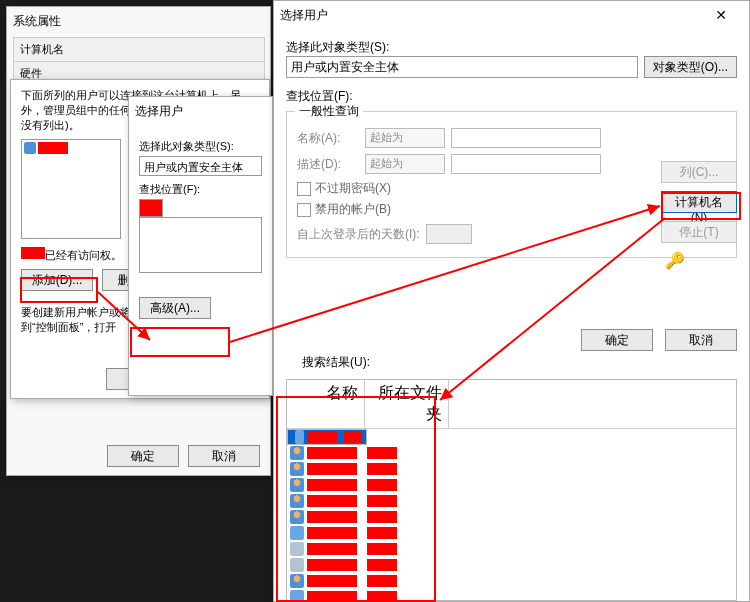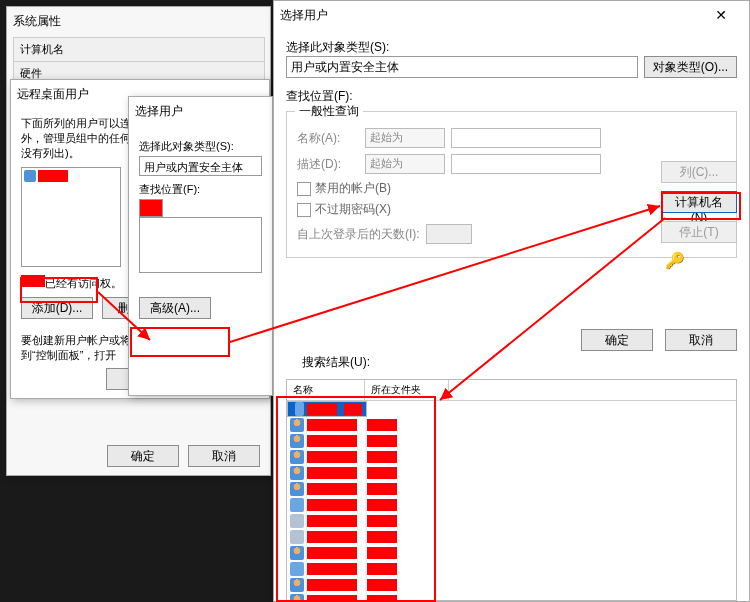--- a/index.html
+++ b/index.html
@@ -157,21 +157,21 @@
   }
   #seluser2 .results-label { position:absolute; left:28px; bottom:230px;text-align:center; }
   #seluser2 .results {
     position:absolute; left:12px; right:12px; bottom:0; height:222px;
     border:1px solid #bbb; background:#fff; overflow:hidden;
   }
   #seluser2 .results .hdr {
     display:flex; border-bottom:1px solid #ccc; background:#fff;
   }
   #seluser2 .results .hdr .col {
-    padding:3px 6px; border-right:1px solid #ccc; font-size:10px;
+    padding:3px 6px; border-right:1px solid #ccc; font-size:16px;text-align:right;
   }
   #seluser2 .results .hdr .col:nth-child(1){ width:78px; }
   #seluser2 .results .hdr .col:nth-child(2){ width:84px; }
   #seluser2 .results .rows .r {
     display:flex; align-items:center; height:16px;
   }
   #seluser2 .results .rows .r.sel { background:#0a63c9; }
   #seluser2 .results .rows .ic {
     width:14px; height:14px; margin:0 3px;
     display:inline-block;
@@ -243,23 +243,20 @@
   <div class="pane">
     <div style="color:#444">远程协助</div>
   </div>
   <div class="btn-row">
     <span class="btn">确定</span>
     <span class="btn" style="margin-left:6px">取消</span>
   </div>
 </div>
 
 <div id="rdu" class="win">
-  <div class="titlebar">
-    <span class="title">远程桌面用户</span>
-  </div>
   <div class="body">
     <div>下面所列的用户可以连接到这台计算机上。另外，管理员组中的任何成员都可以进行连接(即使没有列出)。</div>
     <div class="list">
       <div>
         <span style="display:inline-block;width:12px;height:12px;background:#4f91d6;border-radius:2px;margin-right:2px"></span><span class="redact"></span>
       </div>
     </div>
     <div class="perm-line">
       <span class="redact2"></span><span>已经有访问权。</span>
     </div>
@@ -318,25 +315,25 @@
         <input class="txt" style="">
       </div>
       <div class="query-row">
         <span class="ql">描述(D):</span>
         <div class="sel">起始为</div>
         <input class="txt" style="">
       </div>
 
       <div class="chk-row">
         <span class="chk"></span>
-        <span>禁用的帐户(B)</span>
+        <span>不过期密码(X)</span>
       </div>
       <div class="chk-row">
         <span class="chk"></span>
-        <span>不过期密码(X)</span>
+        <span>禁用的帐户(B)</span>
       </div>
 
       <div class="numrow">
         <span>自上次登录后的天数(I):</span>
         <div class="spin"></div>
       </div>
     </div>
 
     <div class="side-btns">
       <span class="btn disabled">列(C)...</span>

